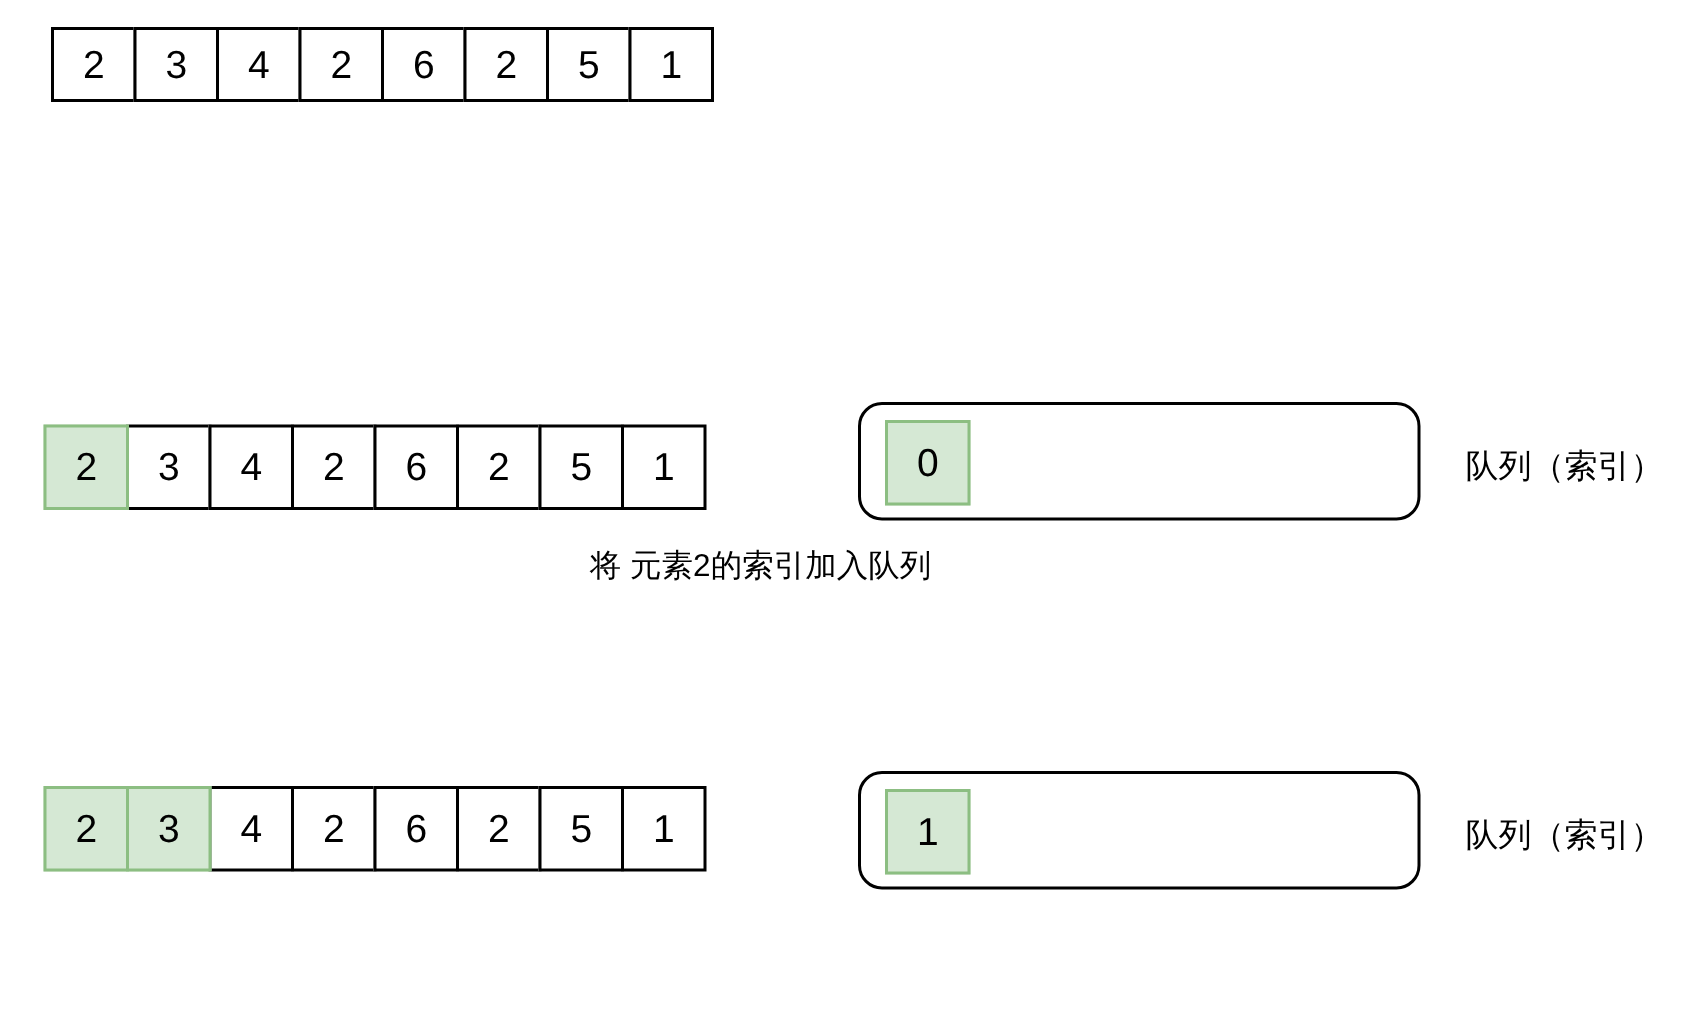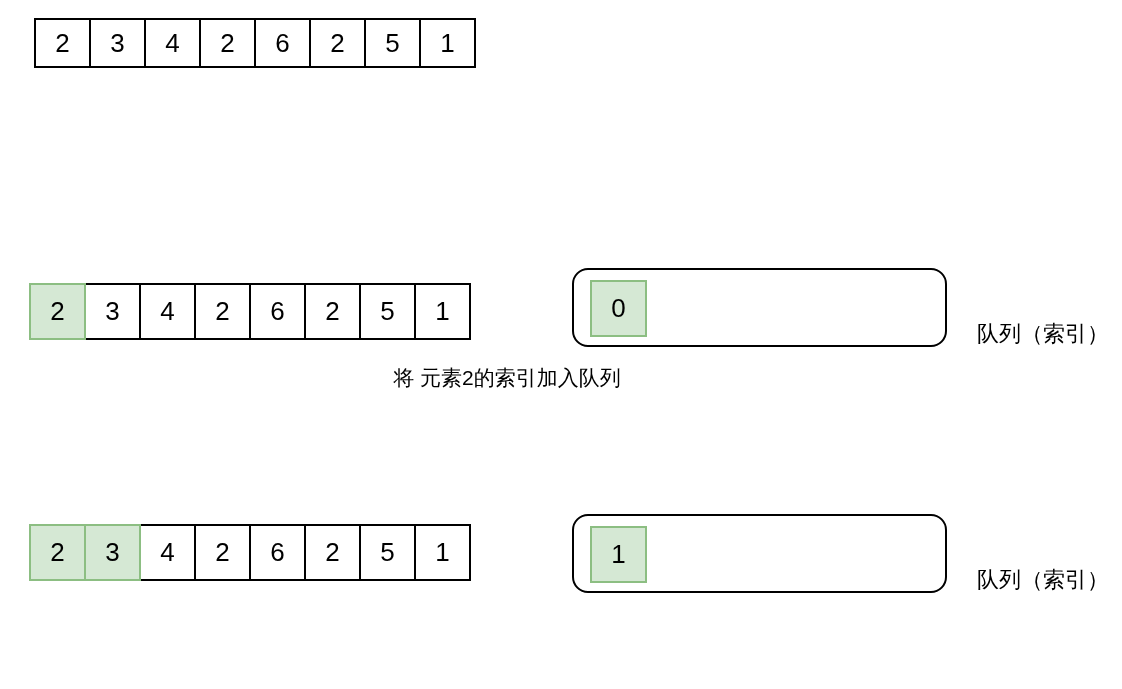--- a/index.html
+++ b/index.html
@@ -49,21 +49,20 @@
     border: 2px solid var(--hl-stroke, #8cbe82);
     display: flex;
     align-items: center;
     justify-content: center;
     font-size: 26px;
   }
   .queue-label {
     position: absolute;
     font-size: 22px;
     white-space: nowrap;
-    margin-top: 23px;
   }
   .caption {
     position: absolute;
     transform: translateX(-50%);
     text-align: left;
     font-size: 21px;
     line-height: 30px;
     white-space: nowrap;
   }
 </style>

